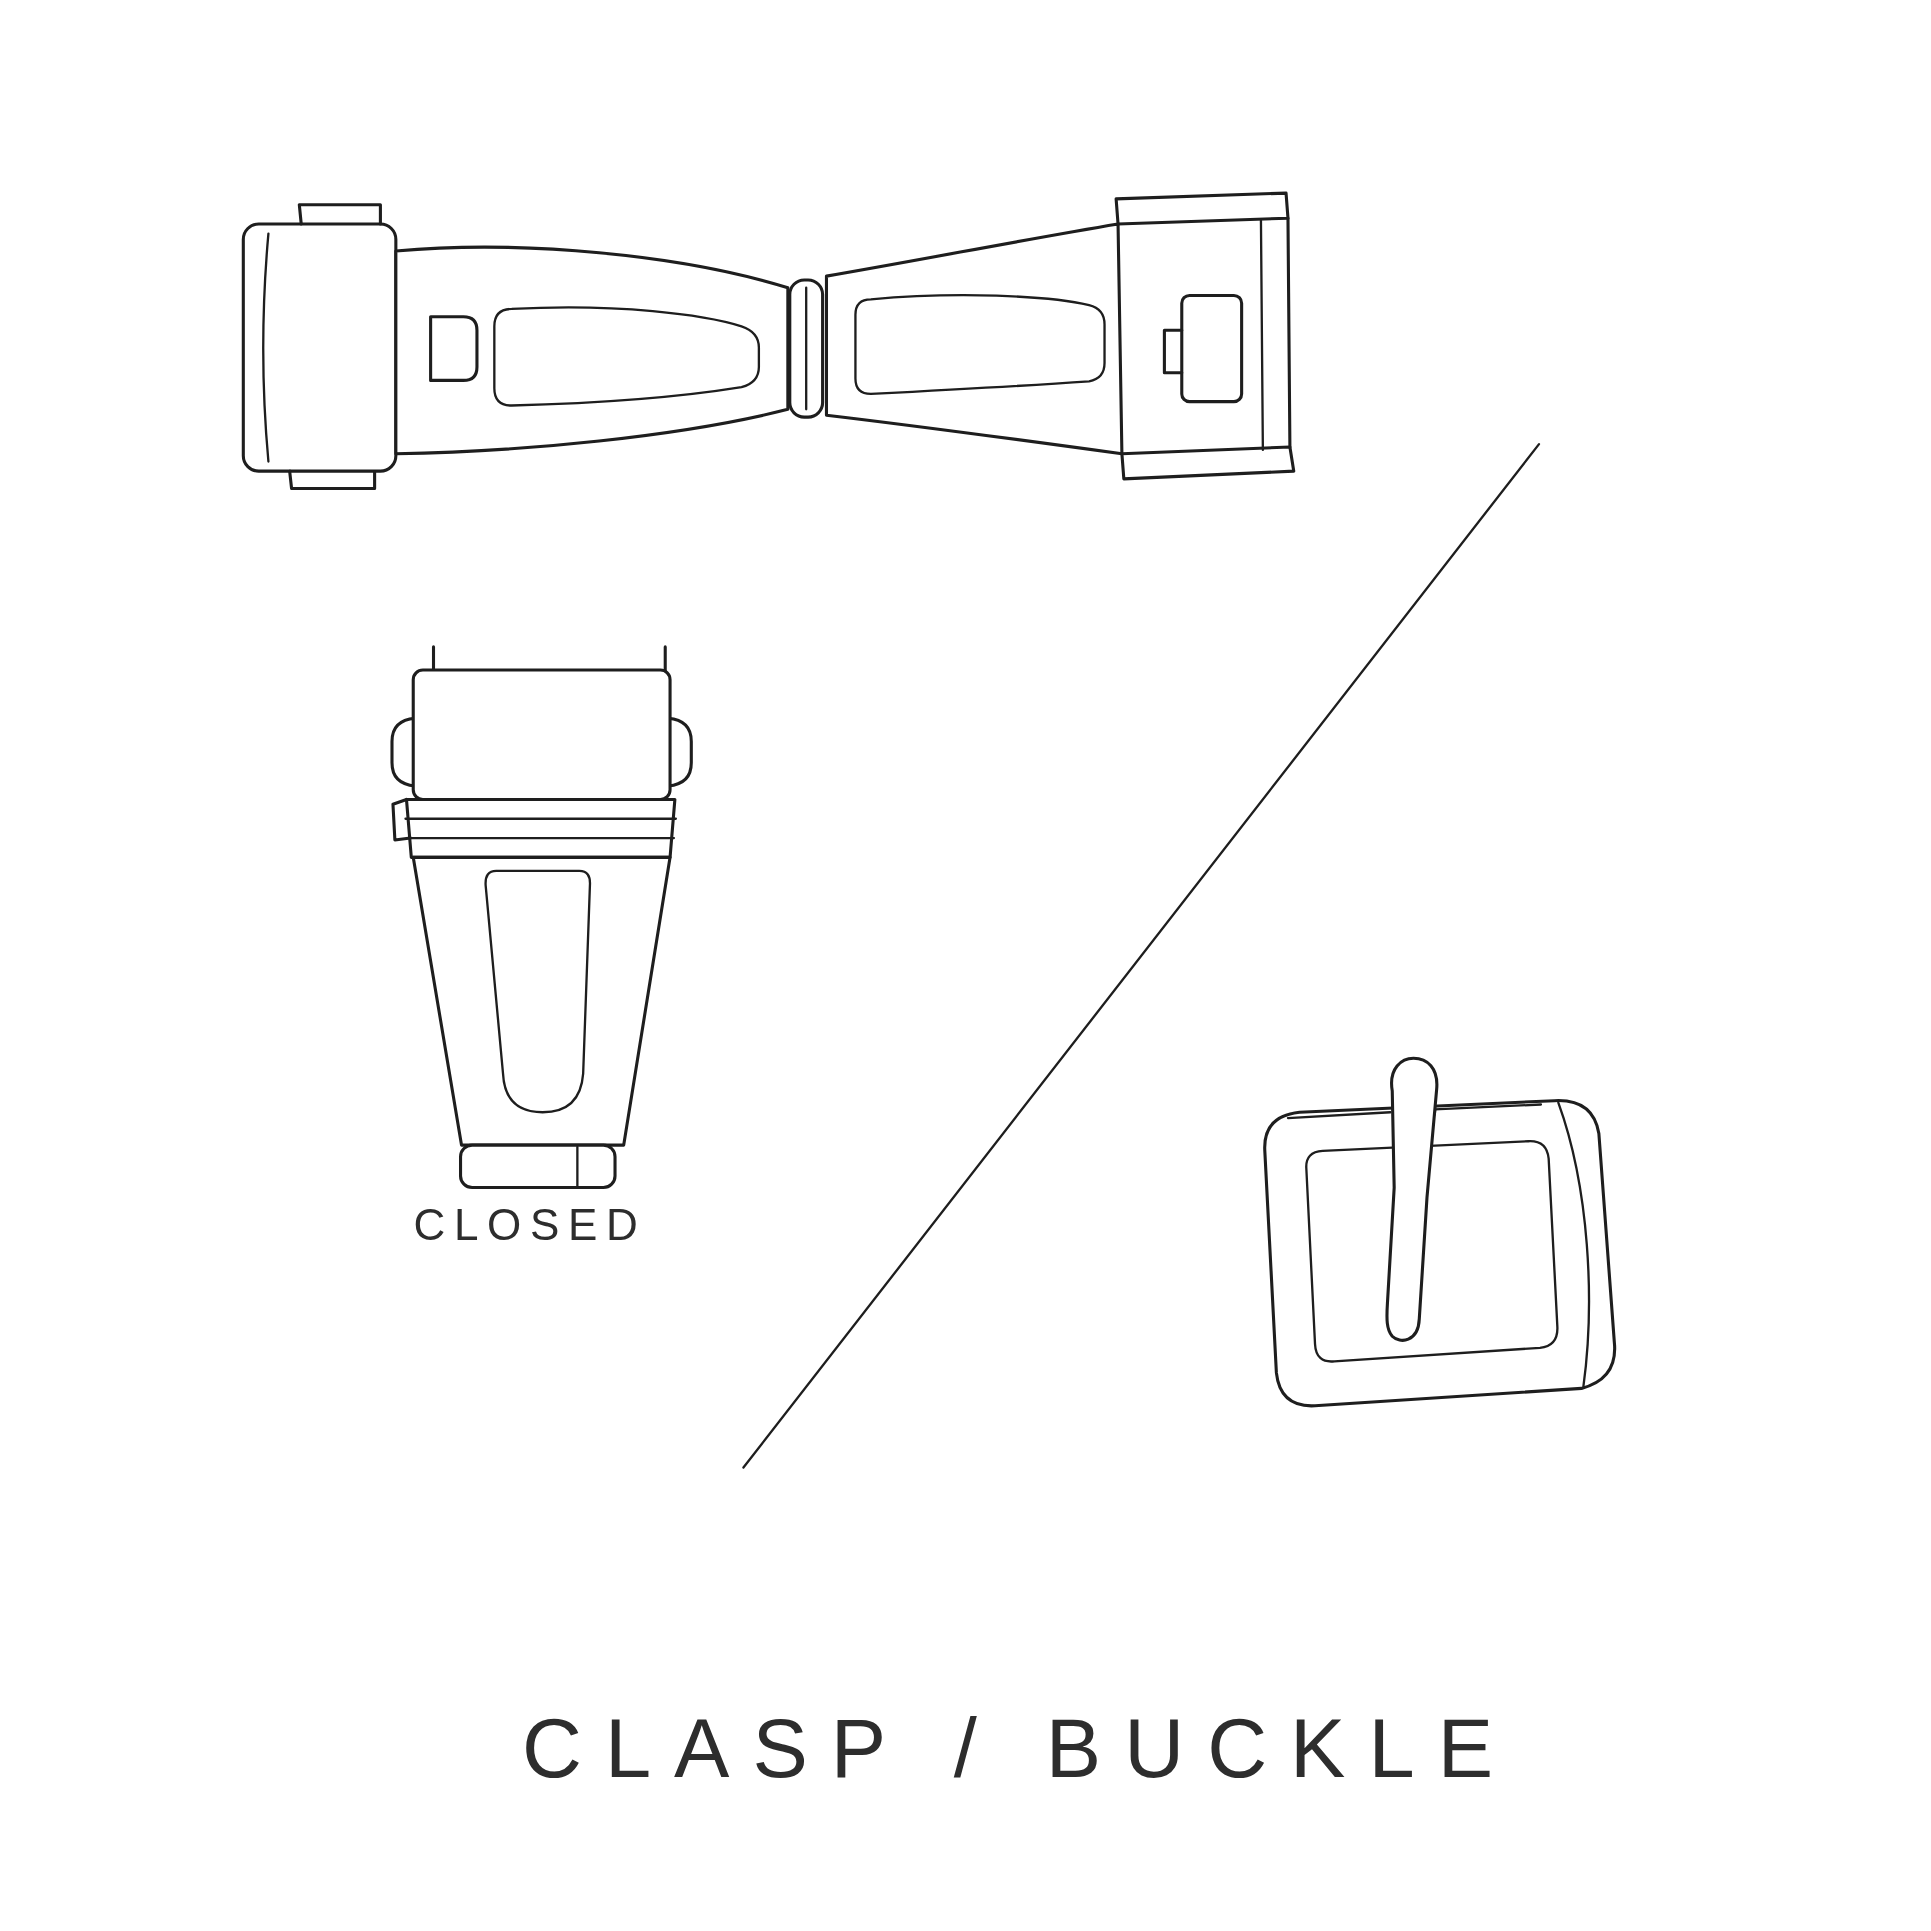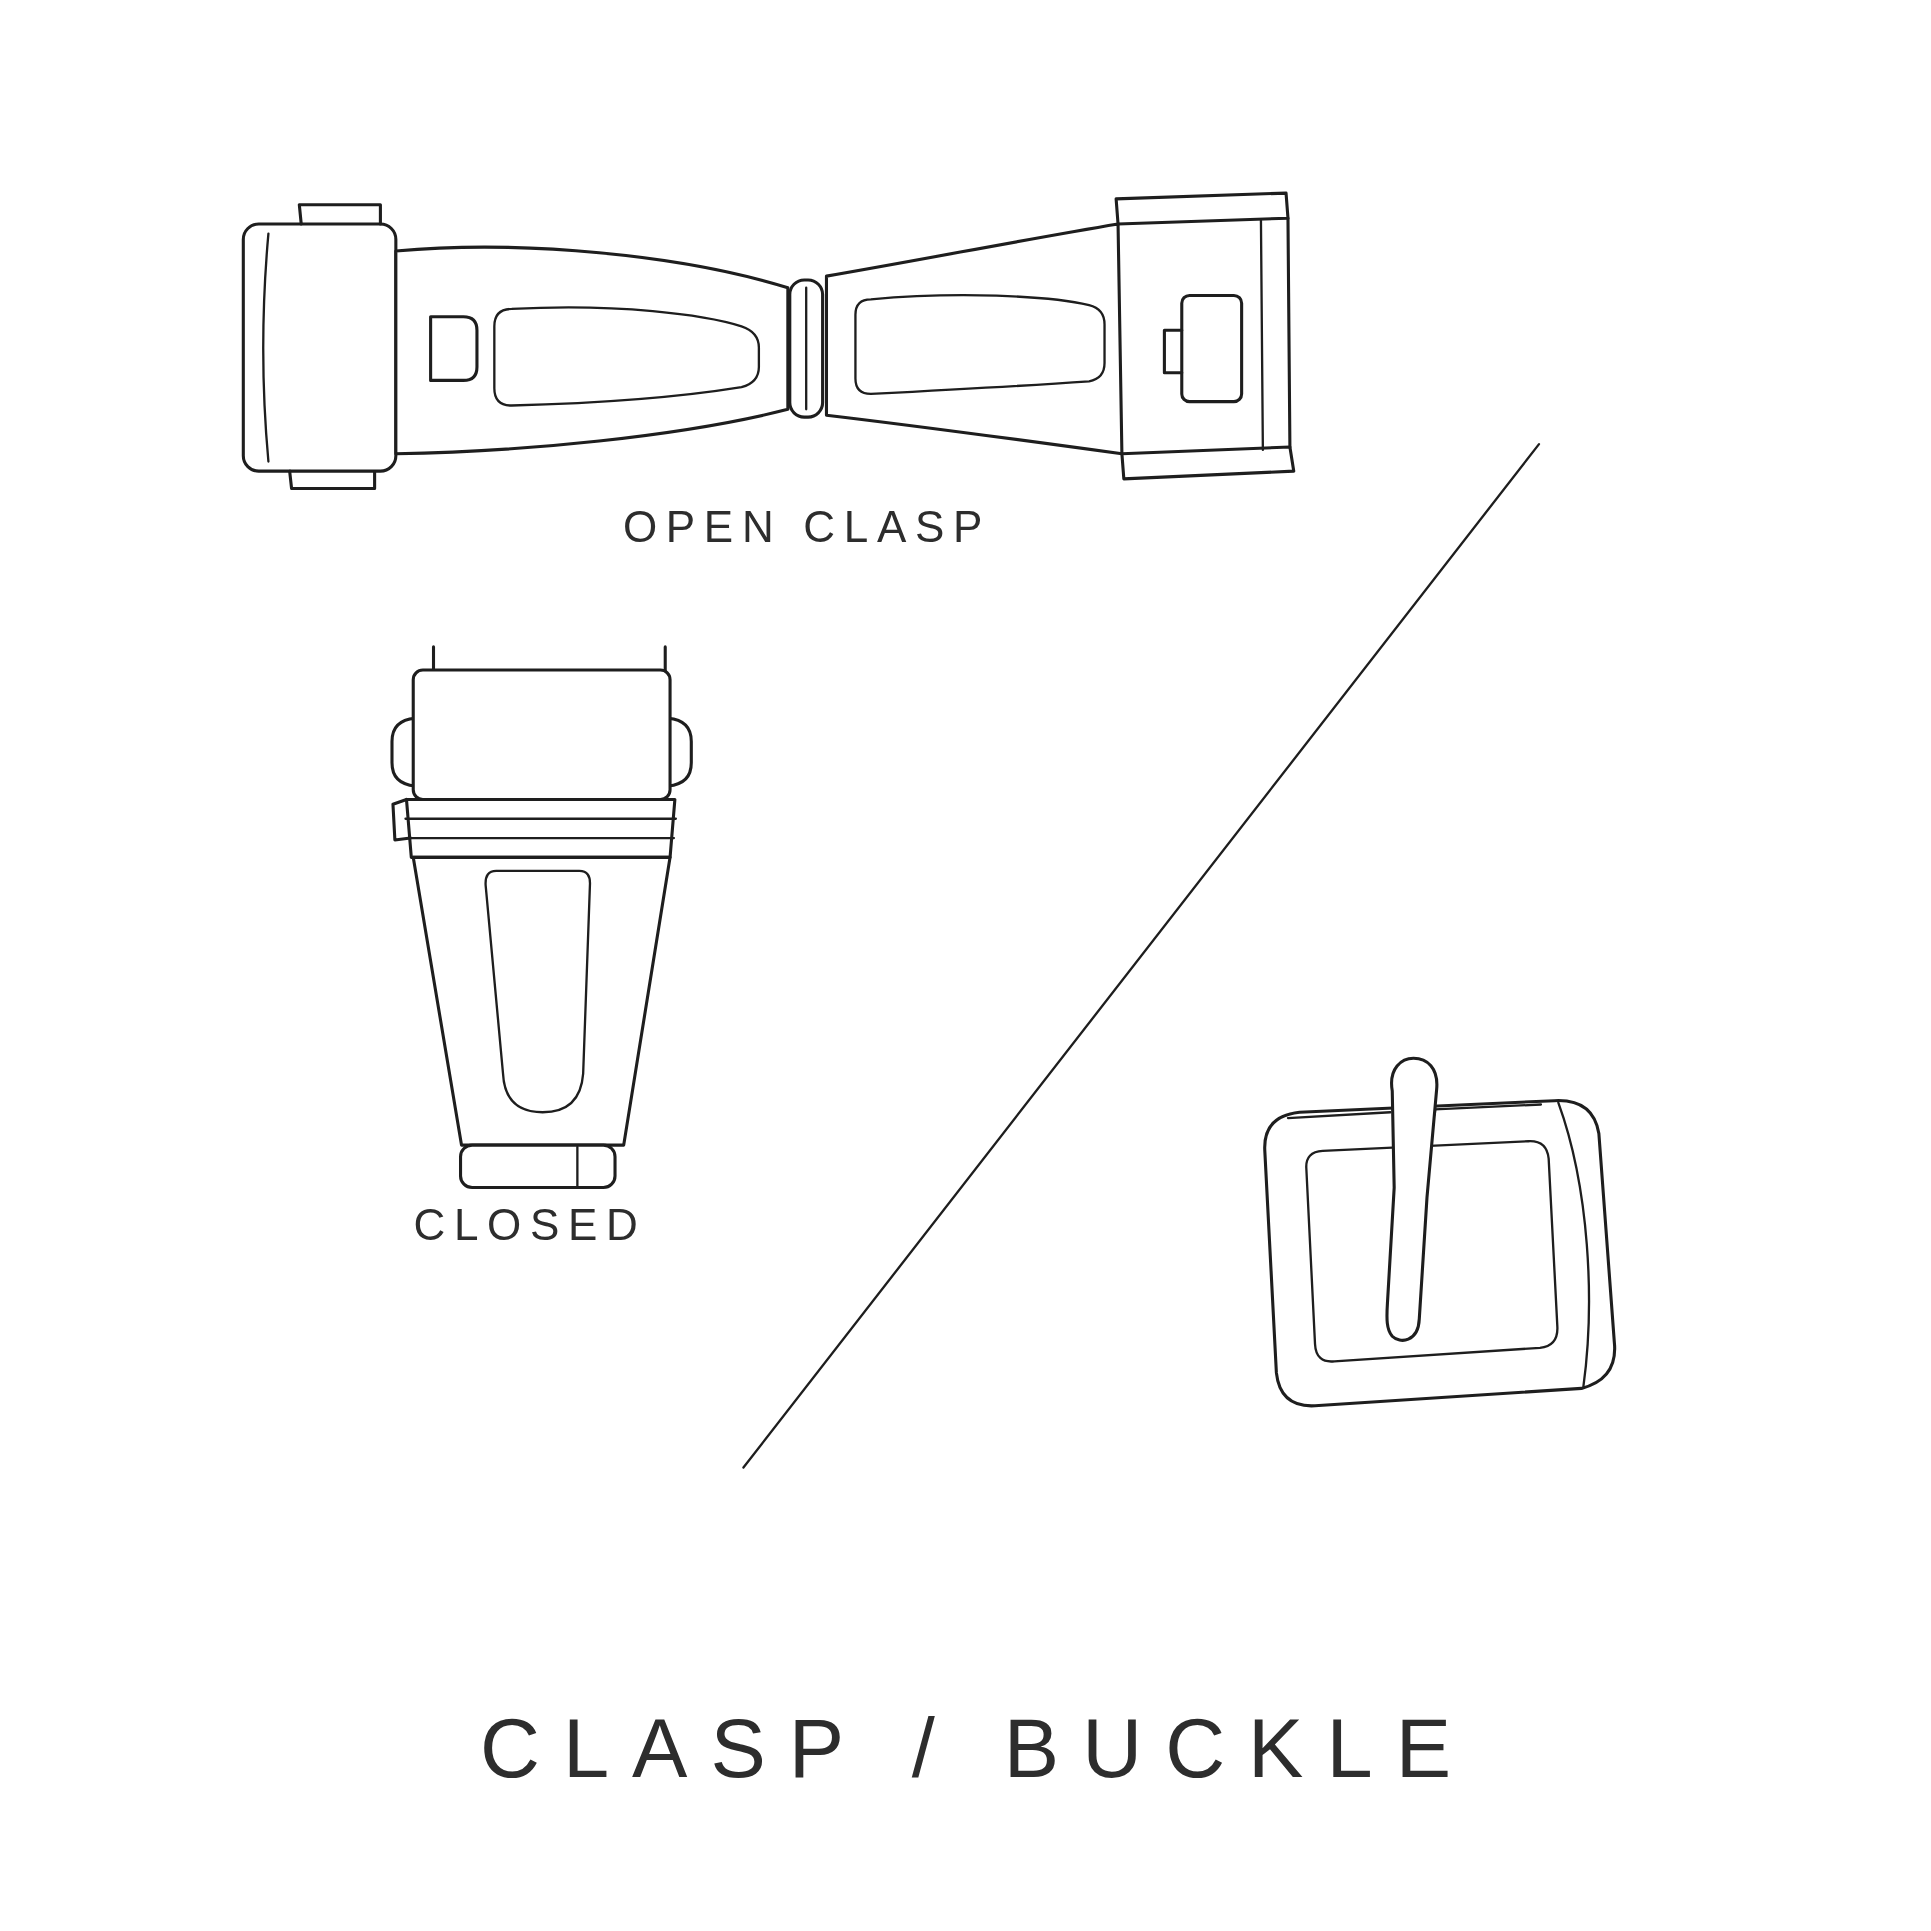--- a/index.html
+++ b/index.html
@@ -95,20 +95,19 @@
       <path class="white" d="M1346 1152 L1610 1140 Q1650 1138 1656 1174 L1672 1390 Q1676 1428 1638 1438 L1362 1456 Q1326 1458 1322 1422 L1310 1192 Q1308 1156 1346 1152 Z"></path>
       <path class="thin" d="M1614 1142 C1646 1230 1652 1348 1640 1436"></path>
       <path class="thin" d="M1370 1192 L1583 1182 Q1602 1181 1604 1200 L1613 1374 Q1614 1394 1595 1396 L1382 1410 Q1363 1412 1362 1392 L1353 1210 Q1352 1193 1370 1192 Z"></path>
       <path class="thin" d="M1334 1158 L1440 1152"></path>
       <path class="thin" d="M1486 1149 L1596 1144"></path>
       <circle cx="1472" cy="1150" r="14"></circle>
       <path class="white" d="M1442 1130 C1438 1106 1452 1096 1464 1096 C1478 1096 1490 1106 1488 1128 L1478 1240 L1470 1366 C1469 1390 1450 1392 1442 1384 C1436 1377 1436 1366 1437 1350 L1444 1230 Z"></path>
     </g>
   </svg>
 
-  <div class="label" style="left:807px; top:502px;">OPEN CLASP</div>
 
   <div class="label" style="left:530px; top:1200px;">CLOSED</div>
 
-  <div class="title" style="left:977px; top:1701px;">CLASP / BUCKLE</div>
+  <div class="title" style="left:1019px; top:1701px;">CLASP / BUCKLE</div>
 
 </div>
 
 
 </body></html>

